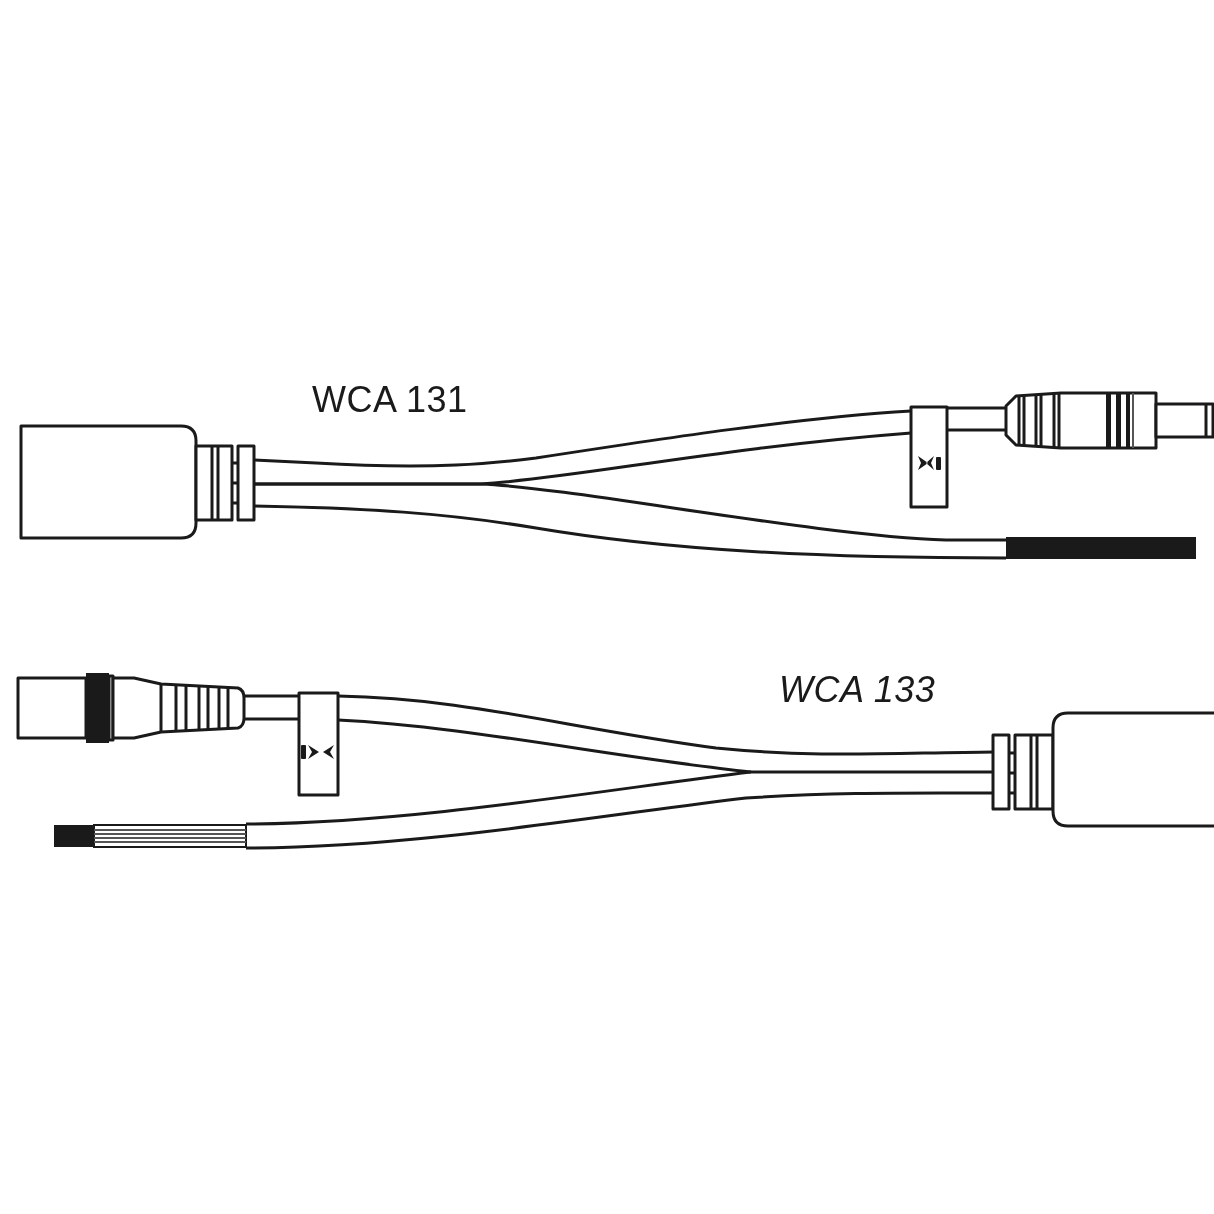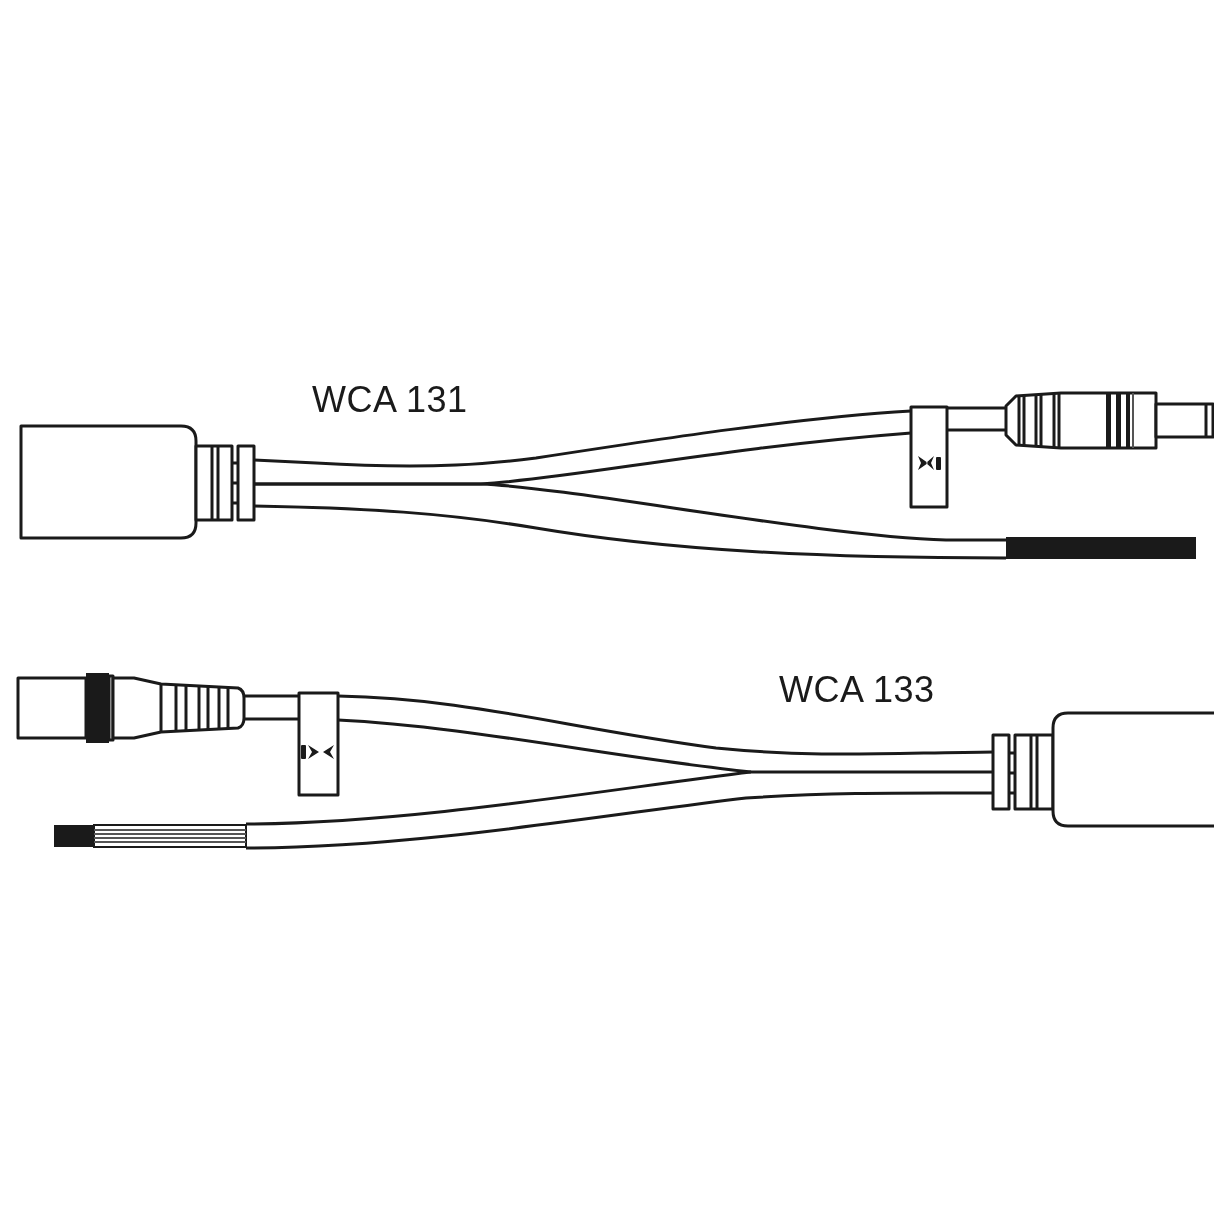--- a/index.html
+++ b/index.html
@@ -7,21 +7,21 @@
     .canvas { position: absolute; left: 16px; top: 0; width: 1160px; height: 1214px; margin-top: 8px; }
     .label {
       position: absolute;
       font-family: "Liberation Sans", "DejaVu Sans", sans-serif;
       font-size: 36px;
       color: #1a1a1a;
       letter-spacing: 0.5px;
       white-space: nowrap;
     }
     #label-131 { left: 296px; top: 371px; }
-    #label-133 { left: 763px; top: 661px; }
+    #label-133 { left: 763px; top: 661px; font-style: italic; }
     svg { position: absolute; left: 0; top: 0; }
     .ln { fill: #ffffff; stroke: #1a1a1a; stroke-width: 3; stroke-linejoin: round; }
     .wire { fill: none; stroke: #1a1a1a; stroke-width: 3; }
     .blk { fill: #1a1a1a; stroke: none; }
     .gry { fill: none; stroke: #555; stroke-width: 2; }
   </style>
 </head>
 <body>
 
 <div class="canvas">

